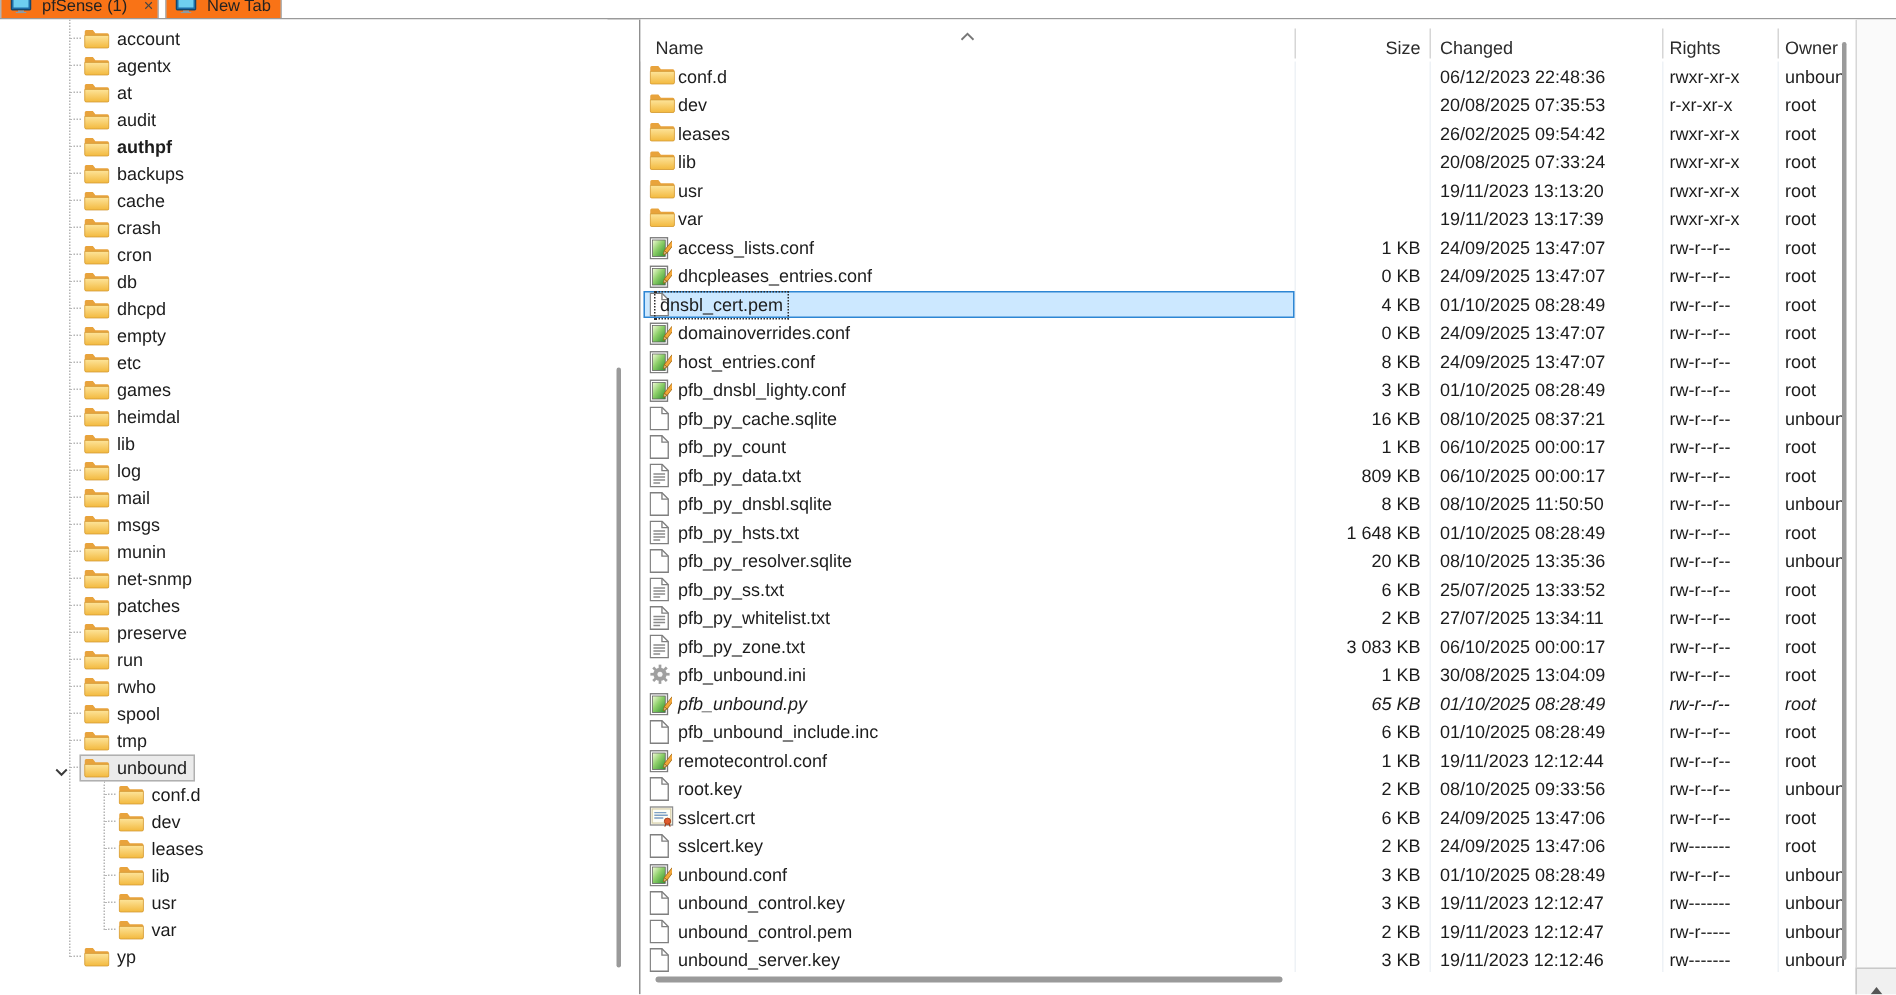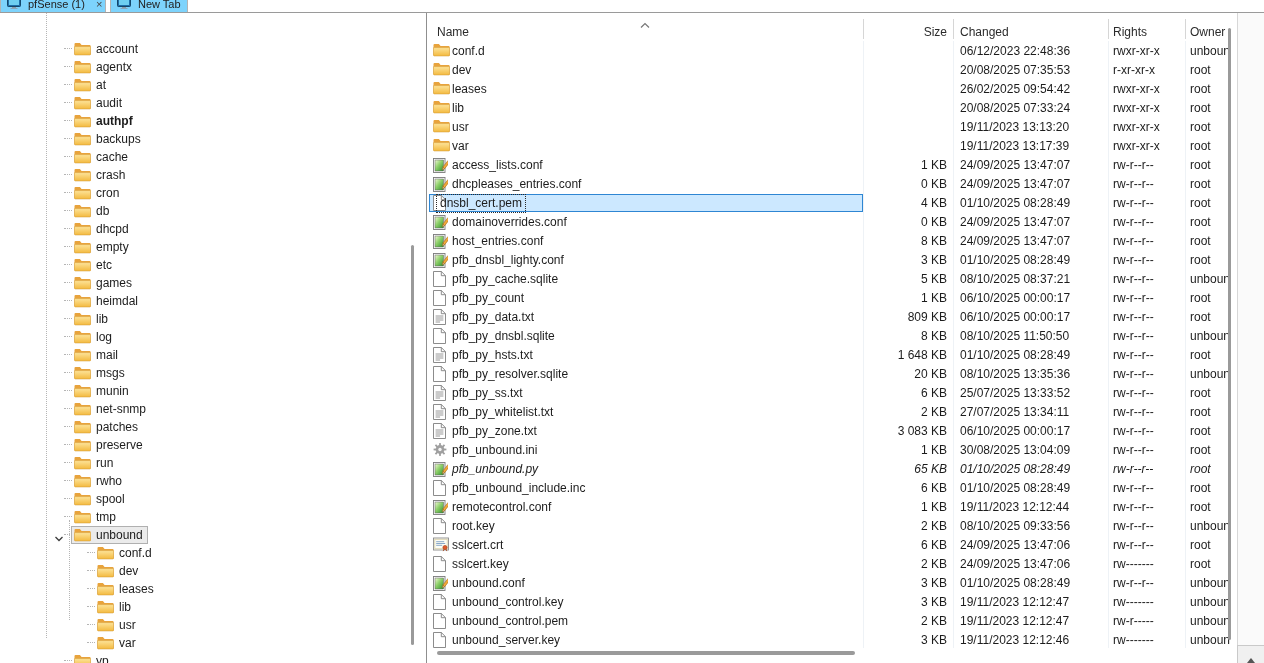--- a/index.html
+++ b/index.html
@@ -2,30 +2,30 @@
 <html style="--sel-fill: #cce8ff; --sel-border: #2e86d3; --tree-sel-fill: #ebebeb; --tree-sel-border: #b0b0b0; --folder-front: #f9c64d; --folder-back: #e8a33c;"><head>
 <meta charset="utf-8">
 <style>
   html,body{margin:0;padding:0;background:#fff;}
   #app{position:relative;width:1264px;height:663px;overflow:hidden;background:#fff;
        font-family:"Liberation Sans",sans-serif;color:#1c1c1c;}
 
   
   #tabbar{position:absolute;left:0;top:0;width:1264px;height:12px;overflow:hidden;
           border-bottom:1px solid #9a9a9a;background:#fff;}
-  .tab{position:absolute;top:0;height:12px;overflow:hidden;background:#7dd3fc;
+  .tab{position:absolute;top:0;height:12px;overflow:hidden;background:#f97316;
        border-left:1px solid #b3b3b3;border-right:1px solid #b3b3b3;}
   .tab-inner{display:flex;align-items:center;gap:7px;height:16px;margin:-4px 0 0 6px;
              font-size:11px;white-space:nowrap;color:#222;}
   .tab-close{font-size:11px;color:#444;margin-left:4px;cursor:pointer;}
 
   
   #tree{position:absolute;left:0;top:13px;width:405px;height:650px;overflow:hidden;background:#fff;}
   .vline{position:absolute;width:0;border-left:1px dotted #b5b5b5;}
-  .trow{position:absolute;left:18px;width:100%;height:18px;margin-top:23px;}
+  .trow{position:absolute;left:0;width:100%;height:18px;}
   .tconn{position:absolute;top:8px;width:8px;border-top:1px dotted #b5b5b5;}
   .chev{position:absolute;left:36px;top:4px;width:10px;height:10px;}
   .titem{position:absolute;top:0;height:16px;display:inline-flex;align-items:center;gap:5px;
          padding:0 4px 0 2px;font-size:12px;border:1px solid transparent;white-space:nowrap;}
   .titem.tsel{background:var(--tree-sel-fill);border:1px solid var(--tree-sel-border);}
   .ticon{display:inline-flex;width:17px;height:14px;}
 
   
   #tree-sb{position:absolute;left:411px;top:245px;width:3px;height:400px;
            background:#9a9a9a;border-radius:2px;}
@@ -718,21 +718,21 @@
           <span class="fchanged">01/10/2025 08:28:49</span>
           <span class="frights">rw-r--r--</span>
           <span class="fowner">root</span>
         </div>
         <div class="frow" style="top: 229px;">
           <span class="ficon"><svg width="13" height="16" viewBox="0 0 13 16">
               <path d="M0.5 0.5 h7.8 l4.2 4.2 V15.5 H0.5 Z" fill="#fff" stroke="#7f7f7f" stroke-width="0.9"></path>
               <path d="M8.3 0.5 V4.7 H12.5" fill="none" stroke="#7f7f7f" stroke-width="0.9"></path>
             </svg></span>
           <span class="fname">pfb_py_cache.sqlite</span>
-          <span class="fsize">5 KB</span>
+          <span class="fsize">16 KB</span>
           <span class="fchanged">08/10/2025 08:37:21</span>
           <span class="frights">rw-r--r--</span>
           <span class="fowner">unbound</span>
         </div>
         <div class="frow" style="top: 248px;">
           <span class="ficon"><svg width="13" height="16" viewBox="0 0 13 16">
               <path d="M0.5 0.5 h7.8 l4.2 4.2 V15.5 H0.5 Z" fill="#fff" stroke="#7f7f7f" stroke-width="0.9"></path>
               <path d="M8.3 0.5 V4.7 H12.5" fill="none" stroke="#7f7f7f" stroke-width="0.9"></path>
             </svg></span>
           <span class="fname">pfb_py_count</span>

